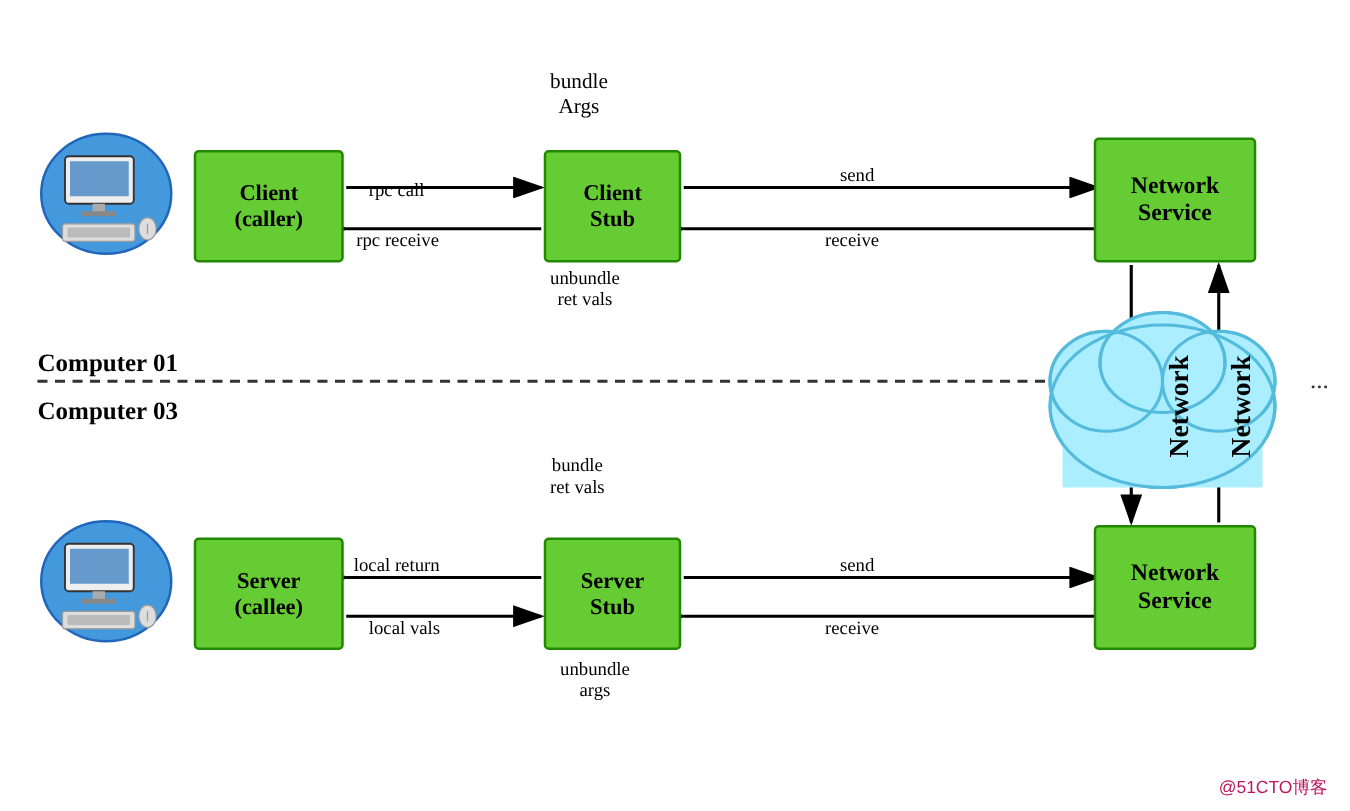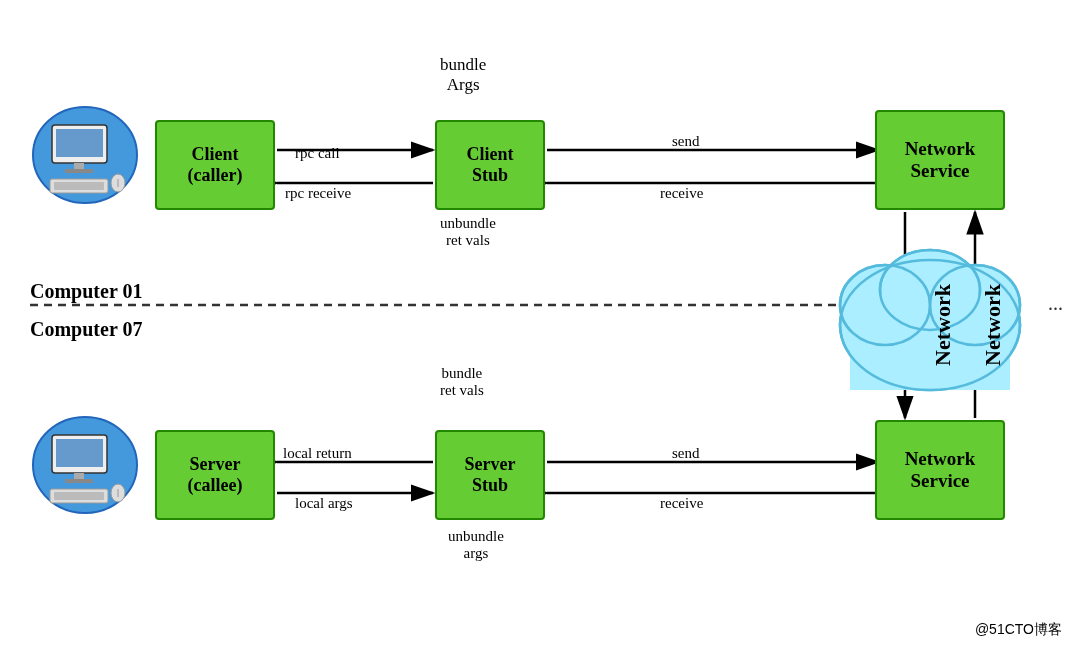--- a/index.html
+++ b/index.html
@@ -63,21 +63,21 @@
       font-size: 15px;
       font-family: 'Comic Sans MS', cursive;
       text-align: center;
       color: #000000;
     }
 
     
     .watermark {
       position: absolute;
       font-size: 14px;
-      color: #000000;
+      color: #be185d;
       font-family: Arial, sans-serif;
     }
   </style>
 </head>
 <body>
 
 <div class="diagram-container">
 
   <svg class="arrows">
 
@@ -111,21 +111,21 @@
     <line x1="878" y1="493" x2="547" y2="493" stroke="#000" stroke-width="2.5" marker-end="url(#arrowhead-left)"></line>
 
     <line x1="30" y1="305" x2="840" y2="305" stroke="#333" stroke-width="2.5" stroke-dasharray="8,6"></line>
     <line x1="840" y1="305" x2="860" y2="305" stroke="#333" stroke-width="2.5" stroke-dasharray="8,6"></line>
 
     <text x="1048" y="310" font-size="20" fill="#333">...</text>
   </svg>
 
   <div class="section-label" style="left:30px; top:280px;">Computer 01</div>
 
-  <div class="section-label" style="left:30px; top:318px;">Computer 07</div>
+  <div class="section-label" style="left:30px; top:318px;">Computer 03</div>
 
   <div style="position:absolute; left:30px; top:105px; width:110px; height:100px;">
     <svg width="110" height="100" viewBox="0 0 110 100">
 
       <ellipse cx="55" cy="50" rx="52" ry="48" fill="#4499dd" stroke="#2266bb" stroke-width="2"></ellipse>
 
       <rect x="22" y="20" width="55" height="38" rx="3" fill="#eee" stroke="#333" stroke-width="1.5"></rect>
       <rect x="26" y="24" width="47" height="28" fill="#6699cc"></rect>
 
       <rect x="44" y="58" width="10" height="8" fill="#aaa"></rect>
@@ -228,21 +228,21 @@
 
   <div class="float-label" style="left:440px; top:365px; text-align:center;">
     <span>bundle<br>ret vals</span>
   </div>
 
   <div class="float-label" style="left:283px; top:445px;text-align:right;">
     <span>local return</span>
   </div>
 
   <div class="float-label" style="left:295px; top:495px;">
-    <span>local args</span>
+    <span>local vals</span>
   </div>
 
   <div class="float-label" style="left:672px; top:445px;">
     <span>send</span>
   </div>
 
   <div class="float-label" style="left:660px; top:495px;">
     <span>receive</span>
   </div>
 

